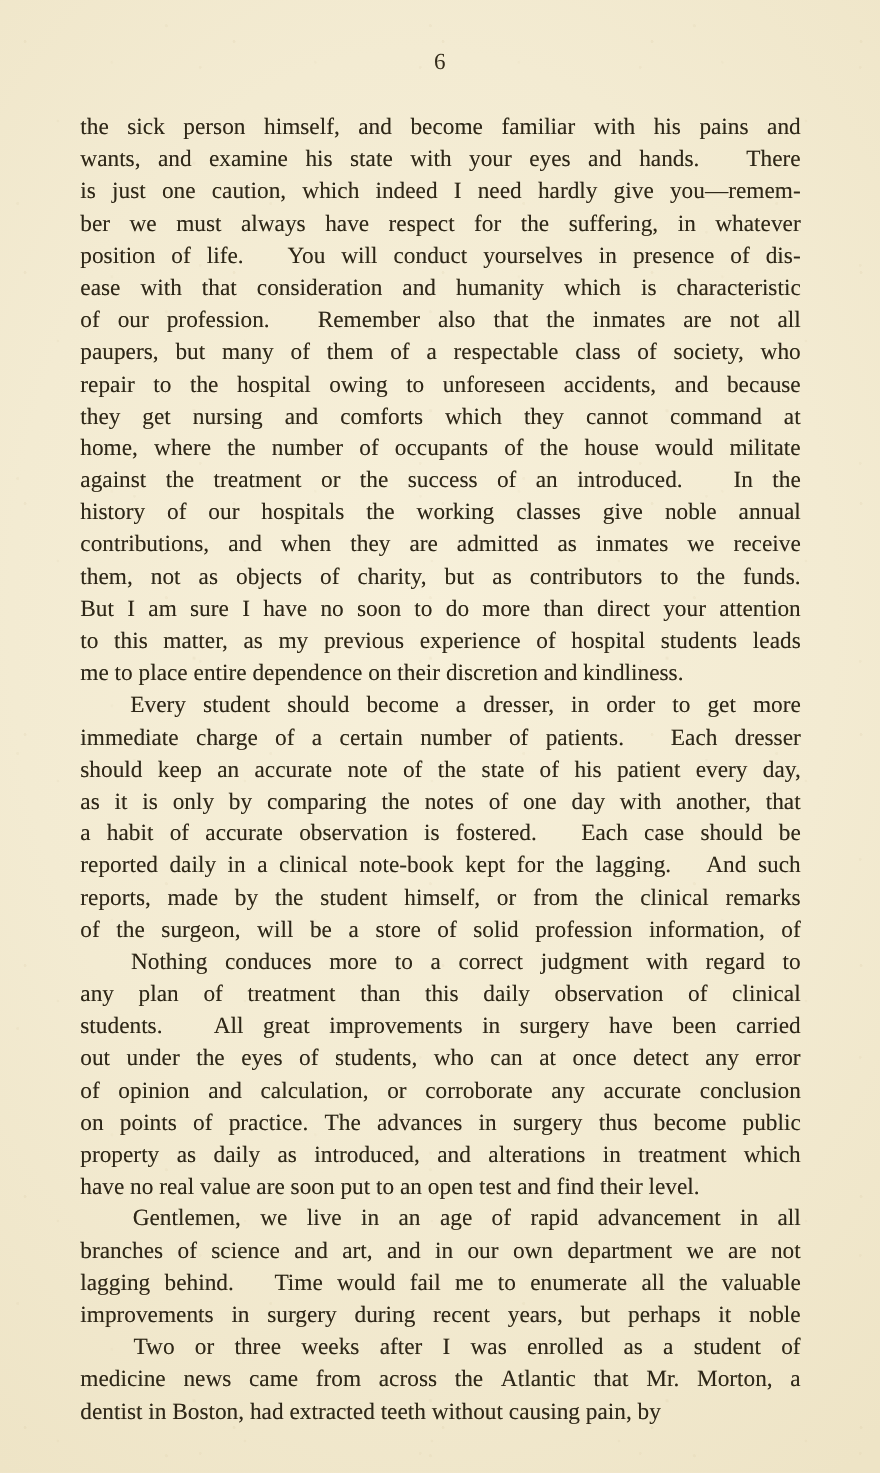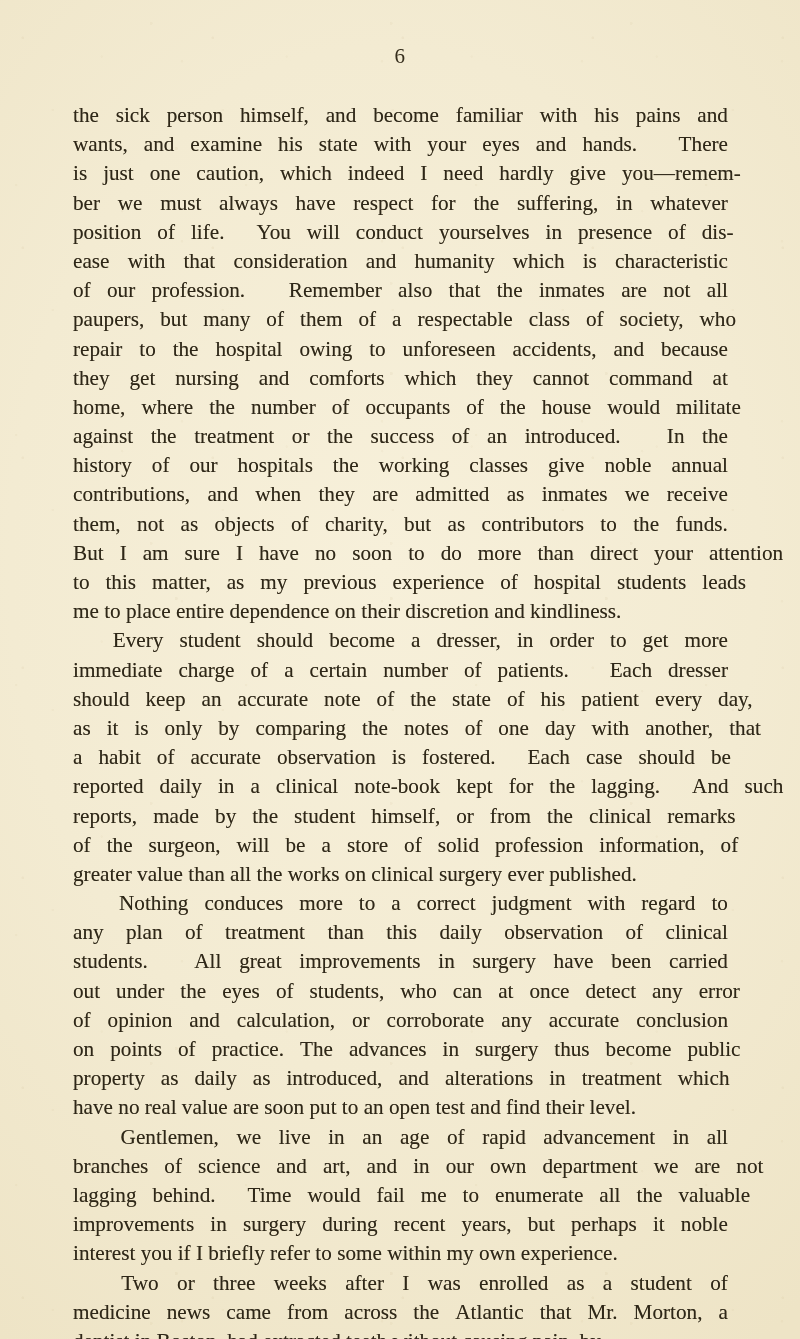--- a/index.html
+++ b/index.html
@@ -63,21 +63,20 @@
     width: 655px;
   }
 
   .line {
     height: 29.2px;
     font-size: 21.2px;
     line-height: 29.2px;
     white-space: nowrap;
     color: #2e2718;
     text-shadow: 0 0 .55px rgba(60,48,24,.42);
-    gap: 16px;
   }
 
   
   .line.j {
     display: flex;
     justify-content: space-between;
   }
   .line.j > span { display: inline-block; }
 
   
@@ -432,21 +431,20 @@
         <span>will</span>
         <span>be</span>
         <span>a</span>
         <span>store</span>
         <span>of</span>
         <span>solid</span>
         <span>profession</span>
         <span>information,</span>
         <span>of</span>
       </div>
-      <div class="line last"><span style="white-space: pre;">greater value than all the works on clinical surgery ever published.</span></div>
       <div class="line j">
         <span class="indent"></span>
         <span>Nothing</span>
         <span>conduces</span>
         <span>more</span>
         <span>to</span>
         <span>a</span>
         <span>correct</span>
         <span>judgment</span>
         <span>with</span>
@@ -577,21 +575,20 @@
         <span>in</span>
         <span>surgery</span>
         <span>during</span>
         <span>recent</span>
         <span>years,</span>
         <span>but</span>
         <span>perhaps</span>
         <span>it</span>
         <span>noble</span>
       </div>
-      <div class="line last"><span style="white-space: pre;">interest you if I briefly refer to some within my own experience.</span></div>
       <div class="line j">
         <span class="indent"></span>
         <span>Two</span>
         <span>or</span>
         <span>three</span>
         <span>weeks</span>
         <span>after</span>
         <span>I</span>
         <span>was</span>
         <span>enrolled</span>

